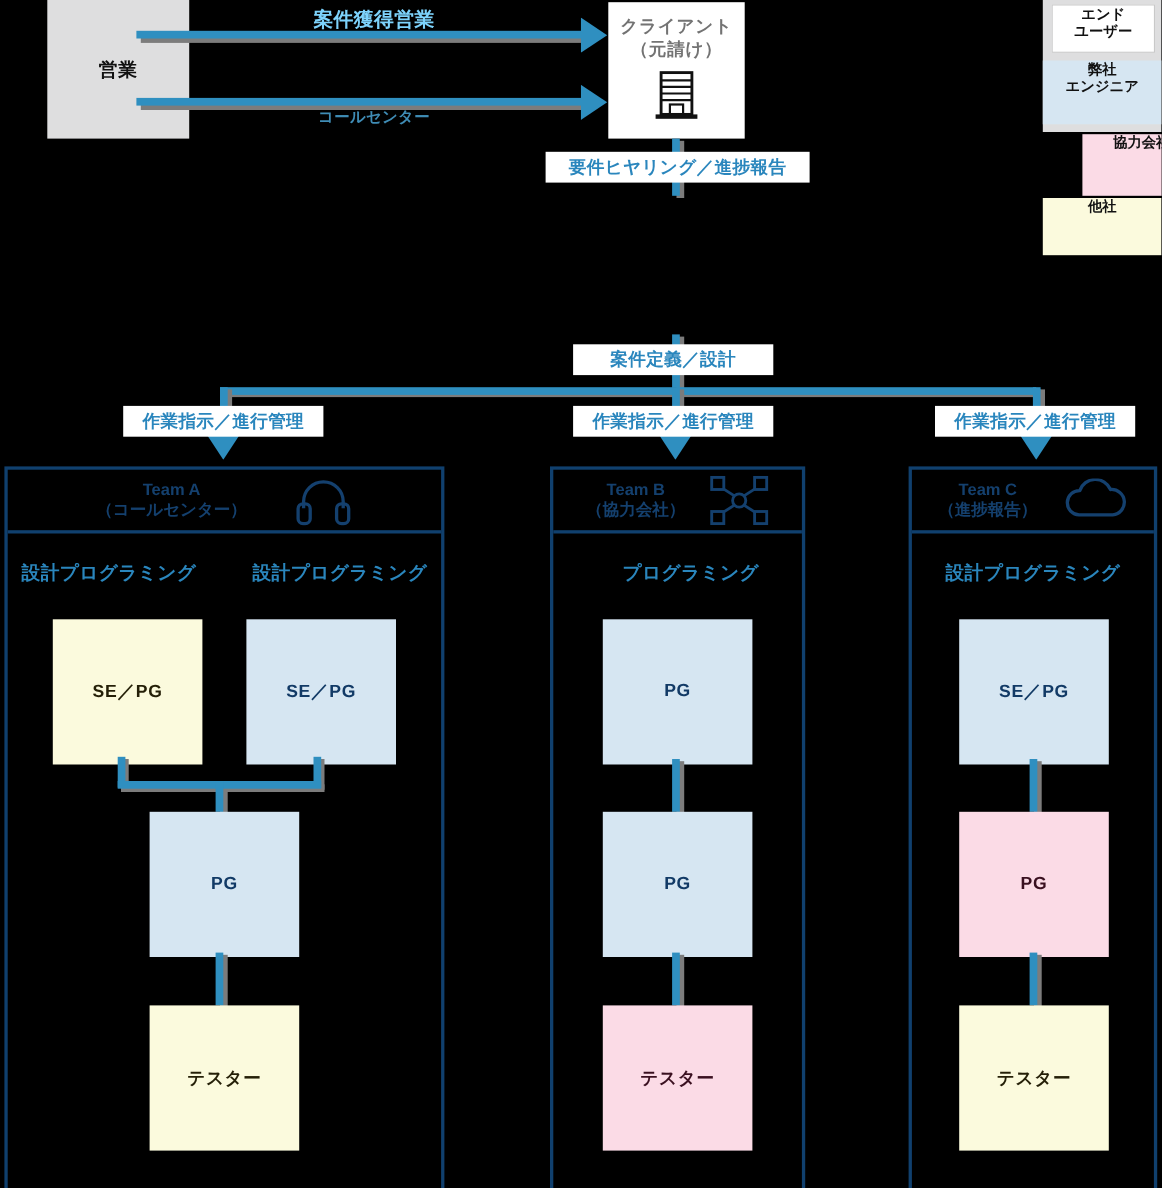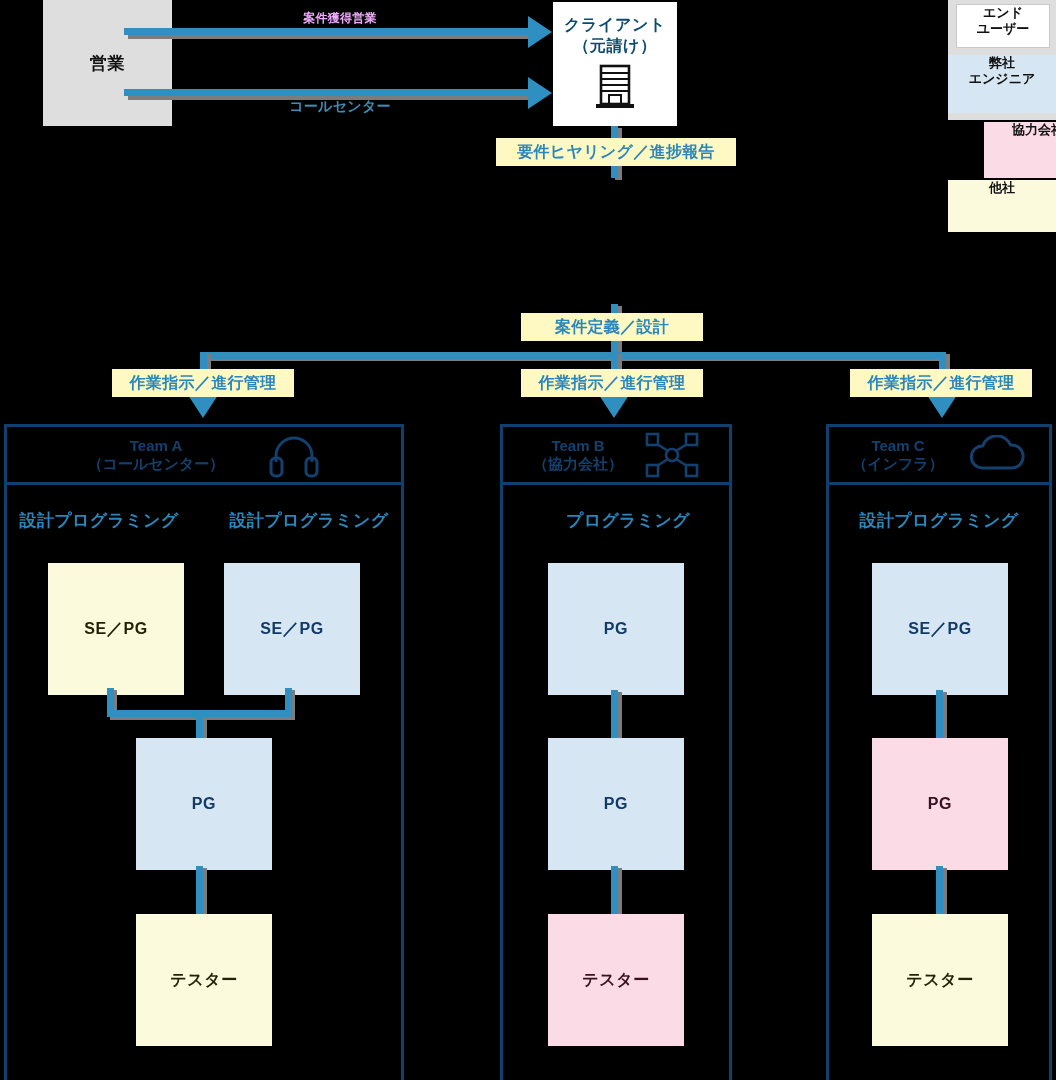--- a/index.html
+++ b/index.html
@@ -28,21 +28,21 @@
   .c-gray   { background: #dededf; color: #111111; }
 
   
   .bar-v { background: #2f8fc0; }
   .bar-h { background: #2f8fc0; }
   .shadow-v { background: #7c7c7c; }
   .shadow-h { background: #7c7c7c; }
 
   
   .chip {
-    background: #fef9c3;
+    background: #ffffff;
     color: #2a86bd;
     font-weight: bold;
     display: flex; align-items: center; justify-content: center;
     white-space: nowrap;
     letter-spacing: .02em;
   }
   .chip-dim { color: #4b87a8; }
 
   
   .team-frame {
@@ -85,37 +85,37 @@
     <span>営業</span>
   </div>
 
   <div class="abs shadow-h" style="left:128px;top:32px;width:410px;height:7px;"></div>
   <div class="abs bar-h" style="left:124px;top:28px;width:410px;height:7px;"></div>
   <div class="abs" style="left:528px;top:16px;width:24px;height:32px;">
     <svg width="24" height="32" viewBox="0 0 24 32">
       <polygon points="0,0 24,16 0,32" fill="#2f8fc0"></polygon>
     </svg>
   </div>
-  <div class="abs chip chip-dim" style="left:278px;top:7px;width:124px;height:22px;font-size:12px;background:rgba(255,255,255,0.0);color:#f0abfc;">
+  <div class="abs chip chip-dim" style="left:278px;top:7px;width:124px;height:22px;font-size:18px;background:rgba(255,255,255,0.0);color:#7dd3fc;">
     <span>案件獲得営業</span>
   </div>
 
   <div class="abs shadow-h" style="left:128px;top:93px;width:410px;height:7px;"></div>
   <div class="abs bar-h" style="left:124px;top:89px;width:410px;height:7px;"></div>
   <div class="abs" style="left:528px;top:77px;width:24px;height:32px;">
     <svg width="24" height="32" viewBox="0 0 24 32">
       <polygon points="0,0 24,16 0,32" fill="#2f8fc0"></polygon>
     </svg>
   </div>
   <div class="abs chip chip-dim" style="left:278px;top:96px;width:124px;height:22px;font-size:14px;background:rgba(255,255,255,0.0);color:#3f8cb5;">
     <span>コールセンター</span>
   </div>
 
   <div class="abs node c-white" style="left:553px;top:2px;width:124px;height:124px;">
-    <div style="font-size:16px;line-height:1.3;color:#0c4a6e;">
+    <div style="font-size:16px;line-height:1.3;color:#737373;">
       <div>クライアント</div>
       <div>（元請け）</div>
     </div>
     <div style="margin-top:6px;">
       <svg width="46" height="50" viewBox="0 0 46 50">
         <rect x="9" y="3" width="28" height="38" fill="none" stroke="#111" stroke-width="2.6"></rect>
         <line x1="9" y1="10" x2="37" y2="10" stroke="#111" stroke-width="2"></line>
         <line x1="9" y1="16" x2="37" y2="16" stroke="#111" stroke-width="2"></line>
         <line x1="9" y1="22" x2="37" y2="22" stroke="#111" stroke-width="2"></line>
         <line x1="9" y1="28" x2="37" y2="28" stroke="#111" stroke-width="2"></line>
@@ -263,21 +263,21 @@
   <div class="abs bar-v" style="left:611px;top:866px;width:7px;height:48px;"></div>
 
   <div class="abs node c-pink" style="left:548px;top:914px;width:136px;height:132px;font-size:16px;">
     <span>テスター</span>
   </div>
 
   <div class="abs team-frame" style="left:826px;top:424px;width:226px;height:660px;">
     <div class="team-head" style="height:58px;gap:22px;">
       <div class="team-head-txt">
         <div>Team C</div>
-        <div>（インフラ）</div>
+        <div>（進捗報告）</div>
       </div>
       <div>
         <svg width="60" height="40" viewBox="0 0 60 40">
           <path d="M16 33 a11 11 0 0 1 0.6 -22 a15 15 0 0 1 28 -1 a10 10 0 0 1 2 23 z" fill="none" stroke="#14406e" stroke-width="3" stroke-linejoin="round"></path>
         </svg>
       </div>
     </div>
     <div class="team-sub" style="margin-top:24px;">
       <span>設計プログラミング</span>
     </div>

